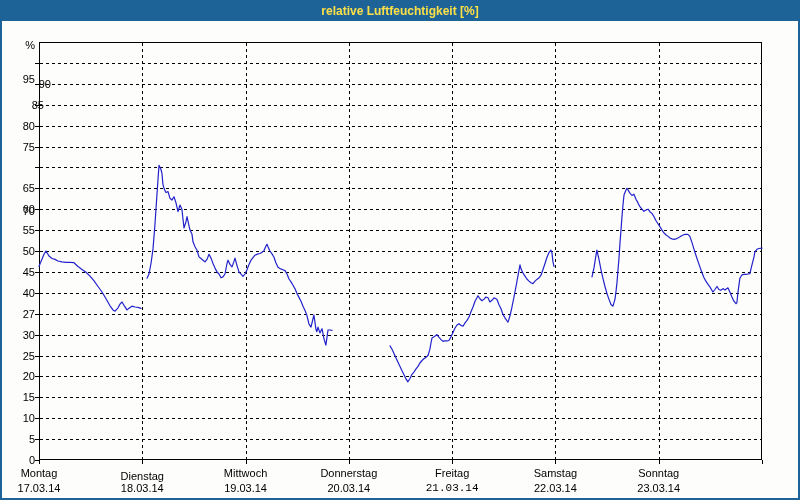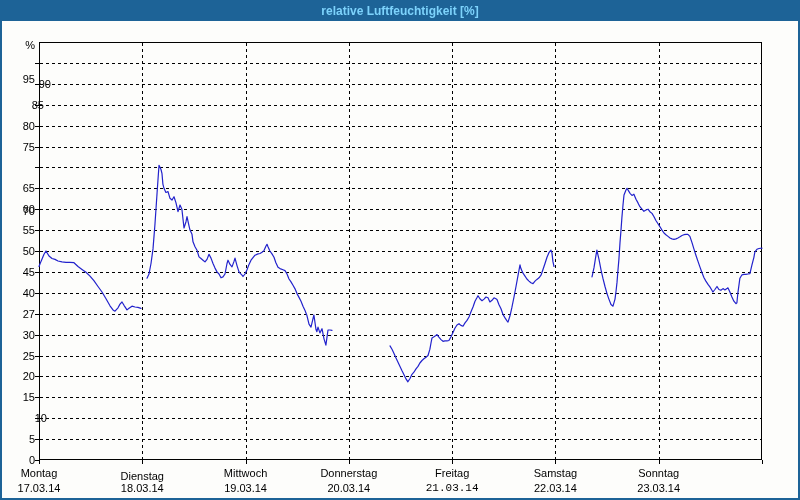--- a/index.html
+++ b/index.html
@@ -1,21 +1,21 @@
 <!DOCTYPE html>
 <html><head>
 <meta charset="utf-8">
 <style>
   html,body{margin:0;padding:0;}
   body{width:800px;height:500px;overflow:hidden;font-family:"Liberation Sans","DejaVu Sans",sans-serif;}
   #root{position:relative;width:800px;height:500px;background:#fdfdfb;}
   #frame{position:absolute;inset:0;border:2px solid #1d6397;pointer-events:none;z-index:5;}
   #titlebar{position:absolute;left:0;top:0;width:800px;height:21px;background:#1d6397;
             display:flex;align-items:center;justify-content:center;z-index:4;}
-  #titlebar .t{color:#7dd3fc;font-size:12px;font-weight:bold;letter-spacing:0px;}
+  #titlebar .t{color:#fde047;font-size:12px;font-weight:bold;letter-spacing:0px;}
   #plot-svg{position:absolute;left:0;top:0;z-index:1;}
   .ylab{position:absolute;left:0;width:35px;text-align:right;font-size:11px;color:#000;line-height:13px;z-index:2;}
   .dlab{position:absolute;width:90px;text-align:center;font-size:11px;color:#000;line-height:13px;z-index:2;}
 </style>
 </head>
 <body>
 
 <div id="root">
   <div id="titlebar">
     <span class="t">relative Luftfeuchtigkeit [%]</span>
@@ -77,21 +77,21 @@
       <rect x="39.5" y="42.5" width="722" height="417" fill="none" stroke="#000000" stroke-width="1" shape-rendering="crispEdges"></rect>
       <polyline points="39.0,266.5 41.0,261.4 44.0,254.3 46.0,251.0 49.0,256.0 52.0,258.5 55.0,259.4 58.0,261.0 62.0,261.9 66.0,262.3 70.0,262.3 74.0,262.7 78.0,266.5 82.0,269.4 86.0,272.3 90.0,276.1 93.9,280.7 98.0,286.5 102.0,292.0 106.0,298.7 110.0,305.8 113.0,309.9 115.0,311.2 118.0,307.8 120.0,304.1 122.0,302.0 124.0,305.3 127.0,309.9 129.0,308.3 132.0,306.2 135.0,307.0 137.9,307.4 141.0,308.3" fill="none" stroke="#2222cc" stroke-width="1.2" stroke-linejoin="round" stroke-linecap="round"></polyline>
       <polyline points="147.0,278.2 149.0,274.0 151.0,263.5 153.0,248.9 155.0,223.8 157.1,192.5 159.0,165.3 161.0,169.5 162.0,173.7 162.9,184.1 164.0,188.3 165.9,192.5 168.0,191.6 170.0,198.3 172.0,200.0 174.0,196.7 176.0,202.9 178.0,211.7 180.0,205.0 181.9,209.2 184.0,228.0 186.0,221.7 187.0,216.7 189.0,225.9 190.0,230.1 192.0,234.3 193.0,241.8 195.0,246.8 197.0,250.2 199.0,256.9 201.0,258.5 203.0,260.2 205.0,261.9 207.0,259.4 209.0,254.3 211.0,258.1 213.0,263.5 215.0,268.1 217.0,271.9 219.0,274.0 221.0,277.8 223.0,276.9 225.0,274.0 227.0,263.5 228.0,260.2 230.0,264.4 232.0,266.9 234.0,261.4 235.0,258.1 237.0,265.6 239.0,271.9 240.0,273.2 242.0,275.2 243.0,276.5 245.0,274.0 247.0,269.8 249.0,264.4 251.0,260.2 253.0,257.7 255.0,255.2 258.0,253.9 260.0,253.5 262.0,252.3 264.0,250.6 266.0,246.0 267.0,244.3 268.0,246.8 269.9,251.0 272.0,253.9 274.0,257.3 275.9,262.7 278.0,267.3 280.0,268.6 283.0,269.8 285.0,270.6 287.0,274.0 289.0,279.0 291.0,281.9 293.0,285.3 294.9,288.6 297.0,293.6 299.0,297.4 301.0,301.2 303.0,306.2 305.0,310.4 307.0,315.8 309.0,324.1 311.0,327.1 313.0,318.7 313.9,315.0 316.0,329.6 316.9,331.7 318.0,327.1 319.9,332.9 322.0,328.7 324.0,338.8 325.9,345.1 328.0,330.0 330.0,330.0 332.0,330.4" fill="none" stroke="#2222cc" stroke-width="1.2" stroke-linejoin="round" stroke-linecap="round"></polyline>
       <polyline points="390.0,345.9 392.0,349.2 394.0,353.4 396.0,358.0 398.0,362.2 400.0,366.4 401.9,370.5 404.0,374.7 406.0,378.9 407.9,381.8 410.0,378.5 412.0,374.3 413.9,372.2 416.0,368.9 418.0,366.4 419.9,363.0 422.0,360.5 423.9,358.8 426.0,357.2 428.0,355.5 429.9,349.2 431.0,343.0 432.0,337.9 434.0,336.7 435.9,335.4 437.0,334.6 438.9,337.1 441.0,339.6 443.0,341.3 444.9,340.9 447.0,340.9 448.9,340.5 451.0,336.7 453.0,332.5 454.9,328.3 457.0,325.0 459.0,323.7 460.9,325.4 463.0,326.2 465.0,322.9 467.0,320.4 469.0,317.0 470.9,312.0 473.0,307.0 475.0,301.2 476.9,297.8 478.0,295.7 479.9,298.7 482.0,300.7 484.0,299.1 486.0,297.0 488.0,297.8 489.9,302.0 492.0,300.3 494.0,297.8 495.9,298.7 497.0,299.5 498.9,304.5 501.0,308.7 503.0,314.5 505.0,317.9 507.0,320.8 508.0,322.1 510.0,315.8 511.9,307.4 514.0,297.0 516.0,286.5 517.9,276.1 520.0,264.8 520.9,268.6 523.0,273.2 525.0,276.1 526.9,279.0 529.0,281.1 530.9,282.8 533.0,283.6 535.0,281.1 536.9,279.4 539.0,277.8 541.0,275.2 542.9,269.8 545.0,263.5 547.0,257.3 548.9,252.7 551.0,250.2 552.0,253.1 552.9,261.4 554.0,266.5" fill="none" stroke="#2222cc" stroke-width="1.2" stroke-linejoin="round" stroke-linecap="round"></polyline>
       <polyline points="592.0,276.9 594.0,267.7 596.0,255.2 596.9,250.2 598.0,255.2 599.0,259.4 601.0,269.8 602.9,278.2 605.0,286.5 607.0,293.6 608.9,299.1 611.0,304.5 613.0,306.2 615.0,299.1 616.0,291.5 617.0,282.4 618.0,269.8 618.9,259.4 620.0,242.6 621.0,230.1 621.9,217.6 623.0,205.0 624.0,195.0 626.0,190.0 627.0,188.3 629.0,191.6 630.0,193.3 632.0,195.4 633.9,194.2 636.0,199.2 638.0,202.9 639.9,206.7 642.0,209.2 643.9,211.3 646.0,210.0 648.0,209.2 649.9,211.7 652.0,213.4 654.0,216.7 655.9,220.5 658.0,223.8 660.0,226.8 662.0,230.1 664.0,233.0 665.9,234.7 668.0,236.4 670.0,238.0 671.9,238.9 674.0,239.3 676.0,238.9 677.9,238.0 680.0,236.8 682.0,235.5 683.9,234.7 686.0,234.3 687.9,234.3 689.9,236.4 692.0,242.6 693.9,248.9 695.9,255.2 698.0,261.4 699.9,266.9 702.0,272.7 704.0,277.8 705.9,281.1 708.0,284.4 709.9,286.9 711.9,290.3 712.9,292.0 714.9,289.5 717.0,286.5 718.9,289.5 720.9,290.3 723.0,288.6 724.9,289.9 726.9,288.6 727.9,287.8 729.9,292.0 731.9,297.0 733.9,301.2 736.0,303.7 736.9,302.8 737.9,292.8 739.9,278.2 742.0,274.8 743.9,274.4 745.9,274.4 748.0,274.0 749.9,273.6 751.9,265.2 753.9,257.3 754.9,251.8 756.9,249.3 758.9,248.5 762.0,248.1" fill="none" stroke="#2222cc" stroke-width="1.2" stroke-linejoin="round" stroke-linecap="round"></polyline>
     </svg>
   <div id="labels">
       <div class="ylab" style="left: 0px; top: 38.926px;">%</div>
       <div class="ylab" style="left: 0px; top: 454px;">0</div>
       <div class="ylab" style="left: 0px; top: 433.1px;">5</div>
-      <div class="ylab" style="left: 12px; top: 412.2px;">10</div>
+      <div class="ylab" style="left: 0px; top: 412.2px;">10</div>
       <div class="ylab" style="left: 0px; top: 391.3px;">15</div>
       <div class="ylab" style="left: 0px; top: 370.4px;">20</div>
       <div class="ylab" style="left: 0px; top: 349.5px;">25</div>
       <div class="ylab" style="left: 0px; top: 328.6px; text-align: right;">30</div>
       <div class="ylab" style="left: 0px; top: 307.7px;">27</div>
       <div class="ylab" style="left: 0px; top: 286.8px;">40</div>
       <div class="ylab" style="left: 0px; top: 265.9px;">45</div>
       <div class="ylab" style="left: 0px; top: 245px;">50</div>
       <div class="ylab" style="left: 0px; top: 224.1px;">55</div>
       <div class="ylab" style="left: 0px; top: 203.2px;">60</div>

